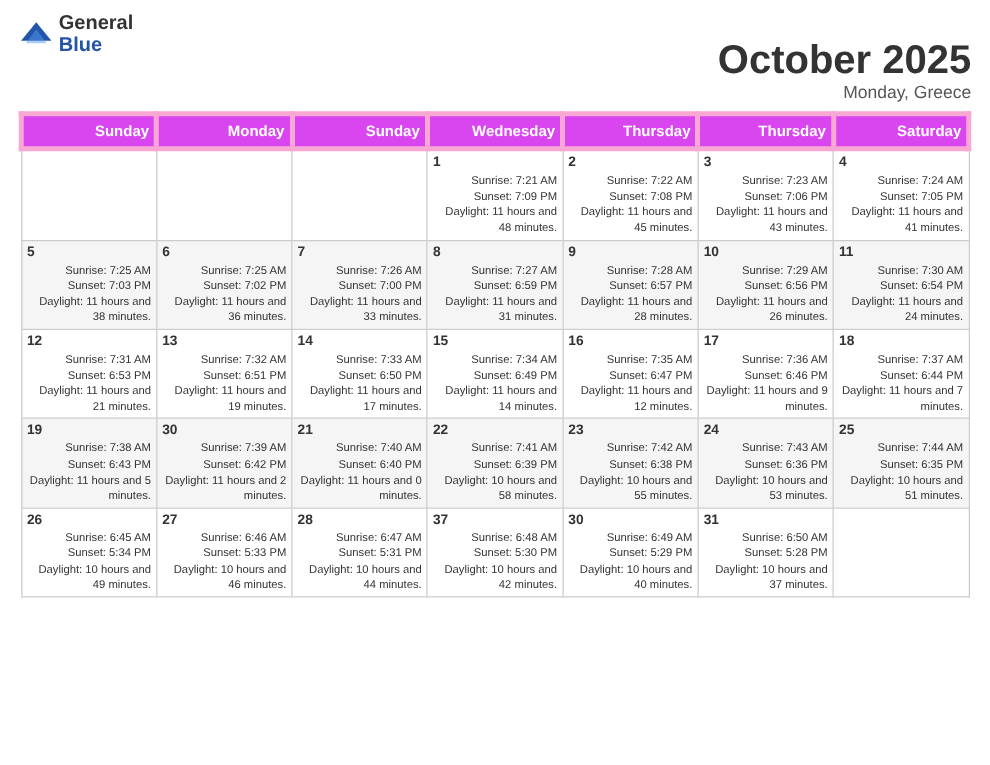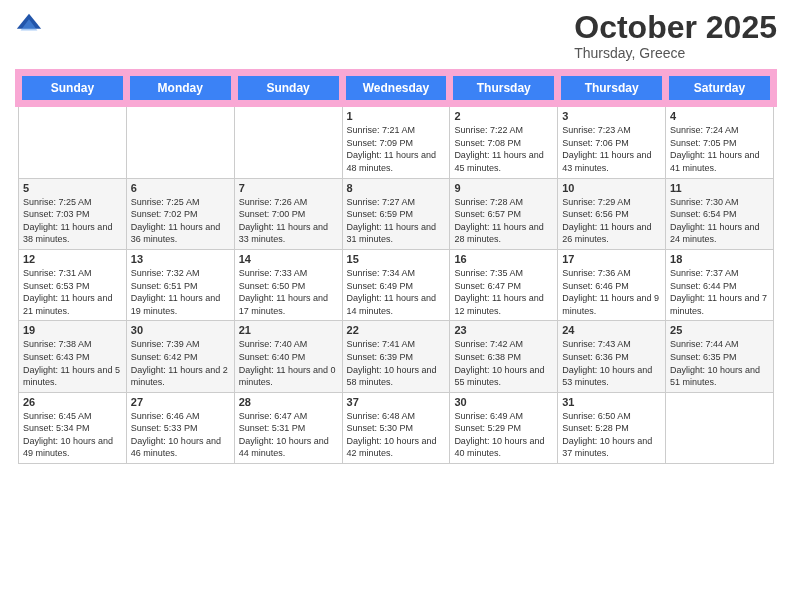--- a/index.html
+++ b/index.html
@@ -40,44 +40,46 @@
     .logo-blue {
       font-size: 16px;
       font-weight: bold;
       color: #2255aa;
     }
     .logo-icon {
       width: 28px;
       height: 28px;
     }
     .title-block {
+      text-align: right;
+      margin-top: 20px;
     }
     .month-title {
       font-size: 32px;
       font-weight: bold;
       color: #333;
       line-height: 1.1;
     }
     .location {
       font-size: 14px;
       color: #555;
     }
     .calendar {
       width: 100%;
       border-collapse: collapse;
       border: 1px solid #ccc;
     }
     .calendar th {
-      background: #3b82f6;
+      background: #d946ef;
       color: #fff;
       font-size: 12px;
       font-weight: bold;
       padding: 5px 4px;
-      text-align: center;
-      border: 7px solid #f9a8d4;
+      text-align: right;
+      border: 4px solid #f9a8d4;
     }
     .calendar td {
       vertical-align: top;
       border: 1px solid #ccc;
       padding: 3px 4px;
       width: calc(100% / 7);
       min-height: 70px;
       background: #fff;
       font-size: 9.5px;
       color: #333;
@@ -92,39 +94,44 @@
       font-size: 11px;
       font-weight: bold;
       color: #333;
       display: block;
       margin-bottom: 2px;
     }
     .day-info {
       font-size: 9px;
       color: #333;
       line-height: 1.4;
+      text-align: right;
     }
     .empty-cell {
       background: #f9f9f9;
     }
   </style>
 </head>
 <body>
 
 <div class="page">
   <div class="header">
     <div class="logo">
       <svg class="logo-icon" viewBox="0 0 30 30">
         <polygon points="15,4 28,20 2,20" fill="#2255aa"></polygon>
         <polygon points="15,10 24,22 6,22" fill="#5599ee" opacity="0.5"></polygon>
       </svg>
+      <div class="logo-text">
+        <span class="logo-general">General</span>
+        <span class="logo-blue">Blue</span>
+      </div>
     </div>
     <div class="title-block">
       <div class="month-title">October 2025</div>
-      <div class="location">Thursday, Greece</div>
+      <div class="location">Monday, Greece</div>
     </div>
   </div>
 
   <table class="calendar">
     <thead>
       <tr>
         <th>Sunday</th>
         <th>Monday</th>
         <th>Sunday</th>
         <th>Wednesday</th>

